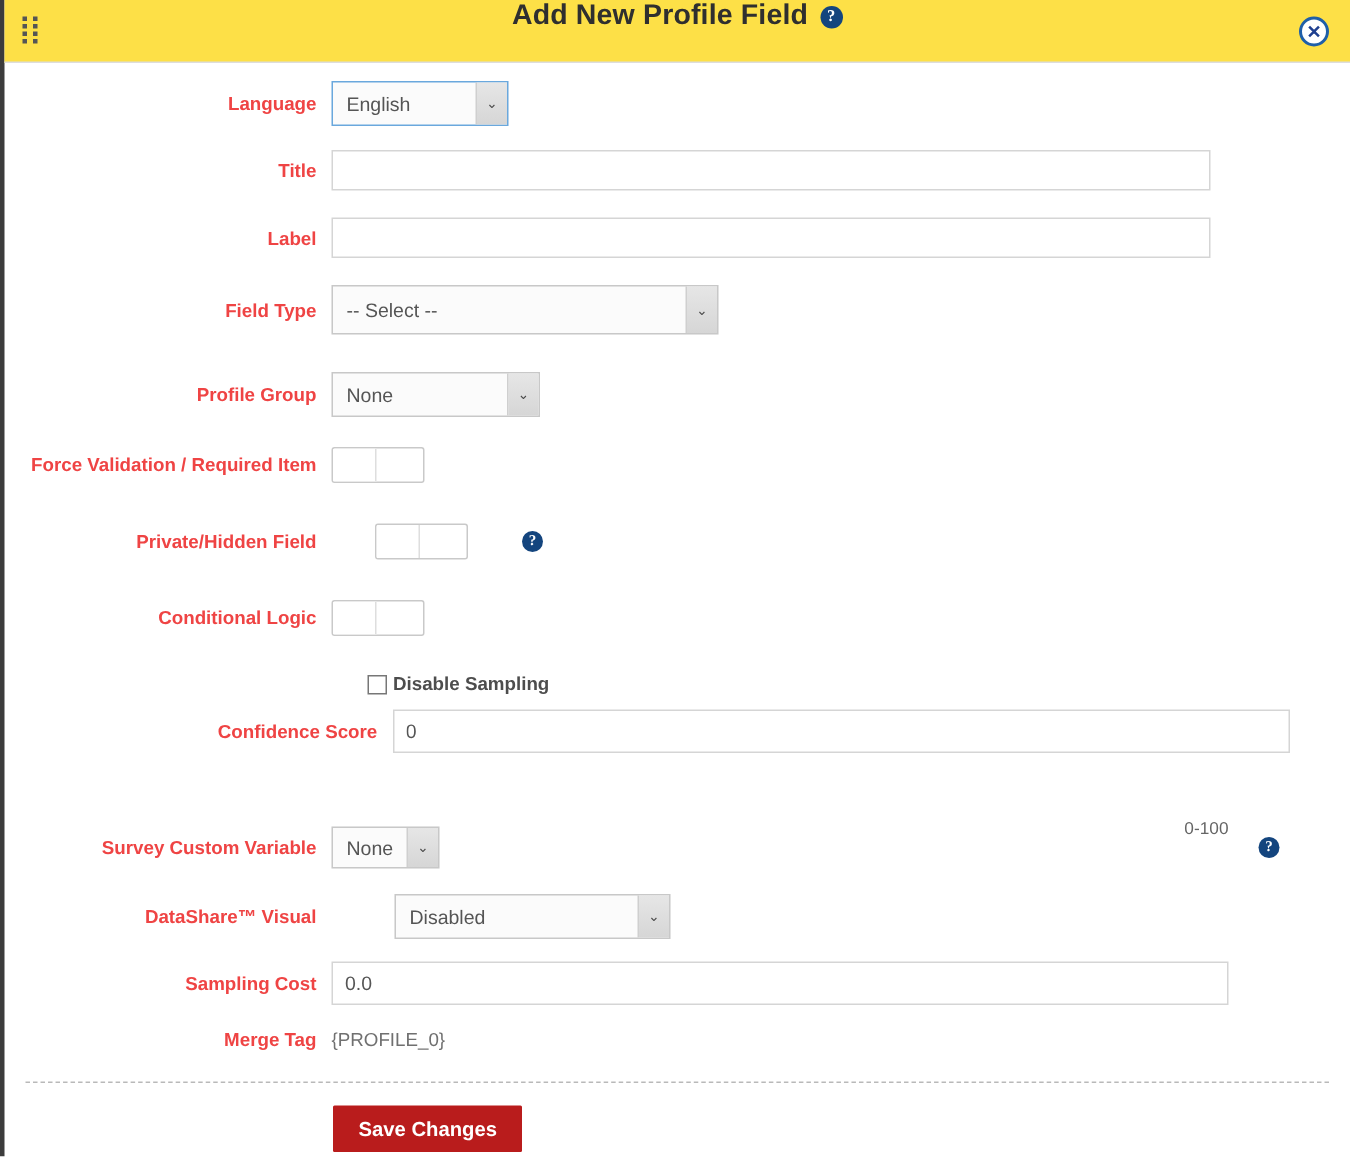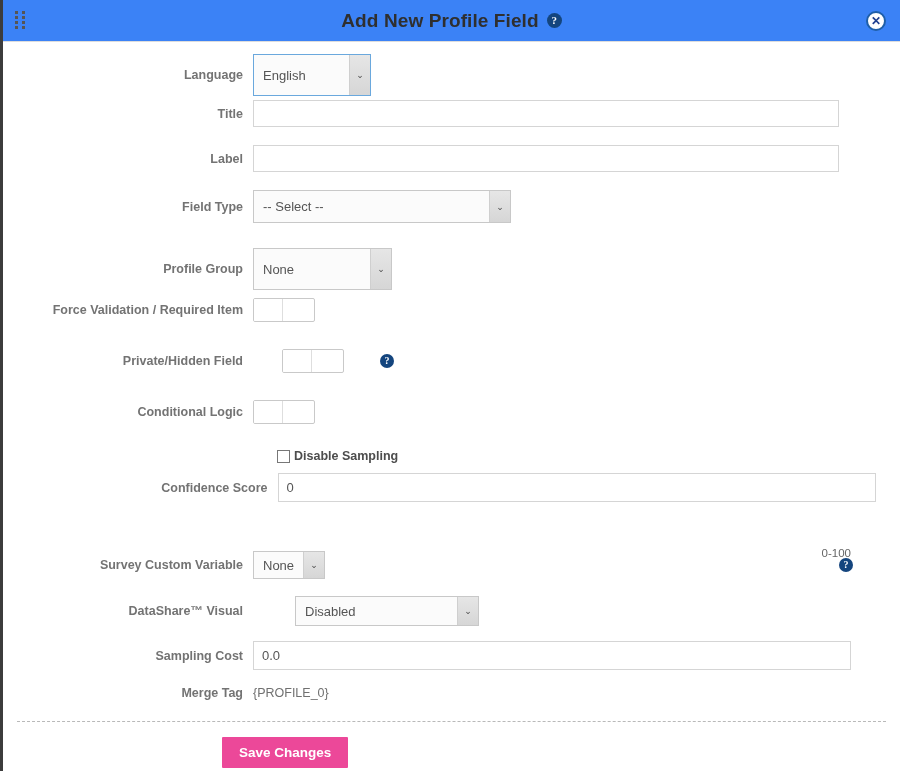--- a/index.html
+++ b/index.html
@@ -22,24 +22,24 @@
     height: 771px;
     box-sizing: border-box;
     border-left: 3px solid #3c3c3c;
     background: #ffffff;
   }
 
   
   .modal-header {
     position: relative;
     height: 41px;
-    background: #3b82f6;
+    background: #fde047;
     border-bottom: 1px solid #dddddd;
     display: flex;
-    align-items: center;
+    align-items: flex-start;
     justify-content: center;
   }
   .drag-handle {
     position: absolute;
     left: 12px;
     top: 11px;
     width: 13px;
     height: 19px;
     display: grid;
     grid-template-columns: repeat(2, 4px);
@@ -111,43 +111,42 @@
     left: 0;
     width: 100%;
     box-sizing: border-box;
   }
   .lbl {
     width: 218px;
     text-align: right;
     padding-right: 10px;
     font-weight: bold;
     font-size: 12.5px;
-    color: #737373;
+    color: #ef4444;
     box-sizing: border-box;
     flex: 0 0 218px;
-    margin-left: 32px;
   }
 
   
   input.txt {
     height: 27px;
     border: 1px solid #d5d5d5;
     background: #ffffff;
     font-family: "Liberation Sans", sans-serif;
     font-size: 13px;
     color: #555555;
     padding: 0 8px;
     box-sizing: border-box;
     outline: none;
   }
 
   
   .sel {
     position: relative;
-    height: 42px;
+    height: 30px;
     border: 1px solid #c8c8c8;
     background: #fbfbfb;
     box-sizing: border-box;
     display: flex;
     align-items: center;
     cursor: pointer;
     font-size: 13px;
     color: #555555;
   }
   .sel.focused { border: 1px solid #6aa8dd; }
@@ -240,21 +239,21 @@
     position: absolute;
     top: 0;
     left: 14px;
     right: 14px;
     border-top: 1px dashed #b9b9b9;
   }
   .save-btn {
     position: absolute;
     left: 219px;
     top: 16px;
-    background: #ec4899;
+    background: #b91c1c;
     color: #ffffff;
     border: none;
     font-family: "Liberation Sans", sans-serif;
     font-size: 13.5px;
     font-weight: bold;
     padding: 8px 17px;
     cursor: pointer;
     border-radius: 1px;
   }
 </style>

